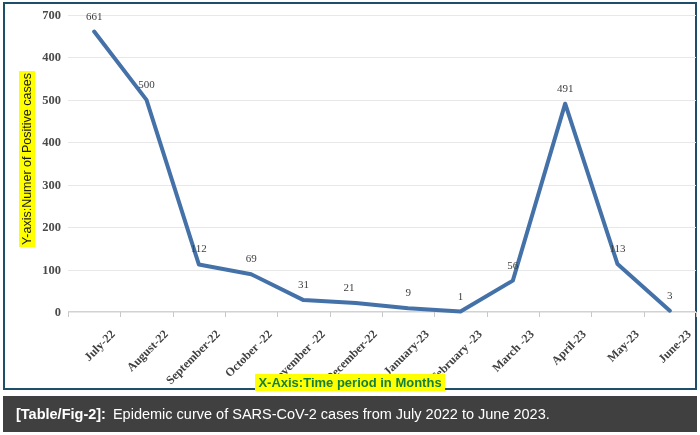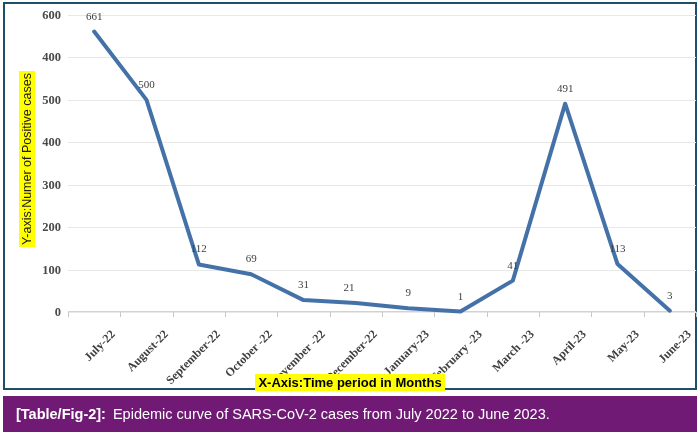--- a/index.html
+++ b/index.html
@@ -122,21 +122,21 @@
   
   .xaxis-title {
     position: absolute;
     left: 0;
     width: 100%;
     top: 371px;
     text-align: center;
     font-family: "Liberation Sans", sans-serif;
     font-weight: bold;
     font-size: 13px;
-    color: #000000;
+    color: #15803d;
   }
   .xaxis-title span {
     background: #ffff00;
     padding: 1px 3px;
   }
   
   .dlabel {
     position: absolute;
     font-family: "Liberation Serif", serif;
     font-size: 11px;
@@ -152,21 +152,21 @@
     overflow: visible;
   }
   
   .caption-bar {
     position: absolute;
     left: 3px;
     top: 396px;
     width: 694px;
     height: 36px;
     box-sizing: border-box;
-    background: #701a75;
+    background: #404040;
     display: flex;
     align-items: center;
     padding-left: 13px;
   }
   .caption-tag {
     font-family: "Liberation Sans", sans-serif;
     font-weight: bold;
     font-size: 14.5px;
     color: #ffffff;
     margin-right: 7px;
@@ -195,21 +195,21 @@
       </div>
 
       <div class="ytick-col" id="ytick-col">
           <div class="ytick" style="top: 297px;">0</div>
           <div class="ytick" style="top: 254.571px;">100</div>
           <div class="ytick" style="top: 212.143px;">200</div>
           <div class="ytick" style="top: 169.714px;">300</div>
           <div class="ytick" style="top: 127.286px;">400</div>
           <div class="ytick" style="top: 84.8571px;">500</div>
           <div class="ytick" style="top: 42.4286px;">400</div>
-          <div class="ytick" style="top: 0px;">600</div>
+          <div class="ytick" style="top: 0px;">700</div>
         </div>
 
       <div class="plot-area" id="plot-area">
         <div id="gridlines">
             <div class="gridline" style="top: 297px; background: rgb(232, 232, 232);"></div>
             <div class="gridline" style="top: 254.571px; background: rgb(232, 232, 232);"></div>
             <div class="gridline" style="top: 212.143px; background: rgb(232, 232, 232);"></div>
             <div class="gridline" style="top: 169.714px; background: rgb(232, 232, 232);"></div>
             <div class="gridline" style="top: 127.286px; background: rgb(232, 232, 232);"></div>
             <div class="gridline" style="top: 84.8571px; background: rgb(232, 232, 232);"></div>
@@ -237,21 +237,21 @@
         </svg>
         <div id="dlabels">
             <div class="dlabel" style="left: 26.1667px; top: -5.45286px;">661</div>
             <div class="dlabel" style="left: 78.5px; top: 62.8571px;">500</div>
             <div class="dlabel" style="left: 130.833px; top: 227.48px;">112</div>
             <div class="dlabel" style="left: 183.167px; top: 237.239px;">69</div>
             <div class="dlabel" style="left: 235.5px; top: 263.12px;">31</div>
             <div class="dlabel" style="left: 281px; top: 266.09px;">21</div>
             <div class="dlabel" style="left: 340.167px; top: 271.181px;">9</div>
             <div class="dlabel" style="left: 392.5px; top: 274.576px;">1</div>
-            <div class="dlabel" style="left: 444.833px; top: 243.603px;">41</div>
+            <div class="dlabel" style="left: 444.833px; top: 243.603px;">56</div>
             <div class="dlabel" style="left: 497.167px; top: 66.6757px;">491</div>
             <div class="dlabel" style="left: 549.5px; top: 227.056px;">113</div>
             <div class="dlabel" style="left: 601.833px; top: 273.727px;">3</div>
           </div>
         <div id="xticks">
             <div class="xtick" style="left: 40.1667px; transform: translateX(-100%) rotate(-45deg); transform-origin: right top;">July-22</div>
             <div class="xtick" style="left: 92.5px; transform: translateX(-100%) rotate(-45deg); transform-origin: right top;">August-22</div>
             <div class="xtick" style="left: 144.833px; transform: translateX(-100%) rotate(-45deg); transform-origin: right top;">September-22</div>
             <div class="xtick" style="left: 197.167px; transform: translateX(-100%) rotate(-45deg); transform-origin: right top;">October -22</div>
             <div class="xtick" style="left: 249.5px; transform: translateX(-100%) rotate(-45deg); transform-origin: right top;">November -22</div>

